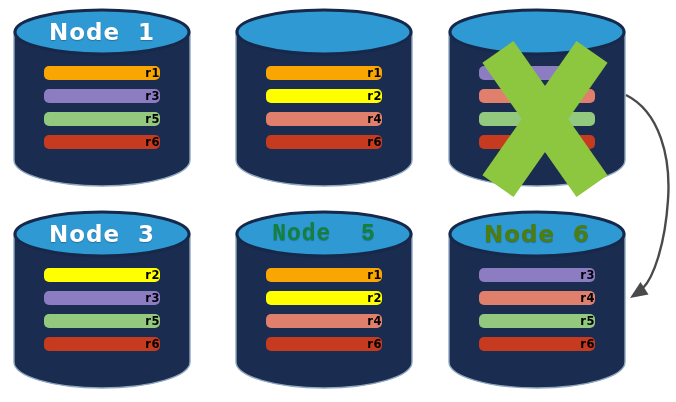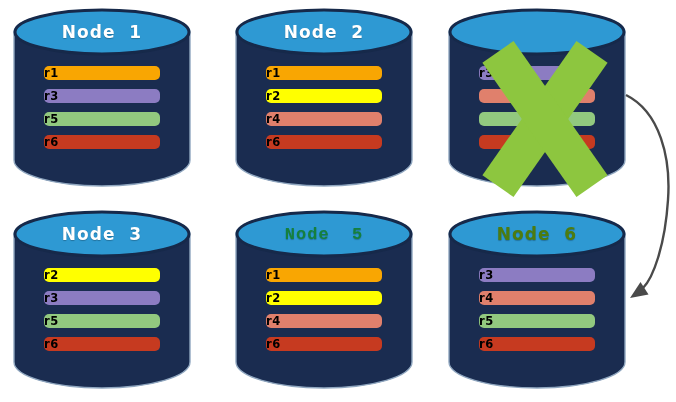--- a/index.html
+++ b/index.html
@@ -8,26 +8,26 @@
     background:#ffffff; overflow:hidden;
     font-family:"DejaVu Sans","Liberation Sans",sans-serif;
   }
   .node { position:absolute; width:180px; height:186px; }
   .cyl  { position:absolute; left:0; top:0; width:180px; height:186px; overflow:visible; }
   .cyl .body { stroke:#8fa6bf; stroke-width:1.4; }
   .cyl .top  { stroke-width:3; }
   .title {
     position:absolute; left:0; top:8px; width:180px; height:44px;
     display:flex; align-items:center; justify-content:center;
-    color:#ffffff; font-weight:bold; font-size:17px; letter-spacing:1px;
+    color:#ffffff; font-weight:bold; font-size:23px; letter-spacing:1px;
     white-space:pre; text-shadow:0 1px 1px rgba(0,0,0,0.25);
   }
   .bar {
     position:absolute; left:32px; width:116px; height:14px;
-    border-radius:5px; text-align:left;
+    border-radius:5px; text-align:right;
   }
   .bar-label {
     display:block; line-height:14px; font-size:11.5px; font-weight:bold;
     color:#000000; letter-spacing:0.5px;
   }
   .x-overlay { position:absolute; left:484px; top:48px; width:122px; height:142px; }
   .x-overlay svg { overflow:visible; display:block; }
   .arrow-overlay {
     position:absolute; left:0; top:0; width:676px; height:402px;
     pointer-events:none; overflow:visible;
@@ -57,21 +57,20 @@
           <div class="bar" style="top: 133px; background: rgb(198, 58, 32);">
       <span class="bar-label" style="color: rgb(0, 0, 0);">r6</span>
     </div>
         </div>
     </div>
       <div class="node" style="left: 234px; top: 2px;">
       <svg class="cyl" viewBox="0 0 180 186">
         <path class="body" d="M 2 30 A 88 22 0 0 1 178 30 L 178 158 A 88 26 0 0 1 2 158 Z" fill="#1a2c50" stroke="#8fa6bf"></path>
         <ellipse class="top" cx="90" cy="30" rx="87" ry="22" fill="#2e99d3" stroke="#16294a"></ellipse>
       </svg>
-      <div class="title" style="color: rgb(255, 255, 255);">Node  2</div>
       <div class="bars">
           <div class="bar" style="top: 64px; background: rgb(249, 166, 2);">
       <span class="bar-label" style="color: rgb(0, 0, 0);">r1</span>
     </div>
           <div class="bar" style="top: 87px; background: rgb(255, 255, 0);">
       <span class="bar-label" style="color: rgb(0, 0, 0);">r2</span>
     </div>
           <div class="bar" style="top: 110px; background: rgb(224, 128, 108);">
       <span class="bar-label" style="color: rgb(0, 0, 0);">r4</span>
     </div>

